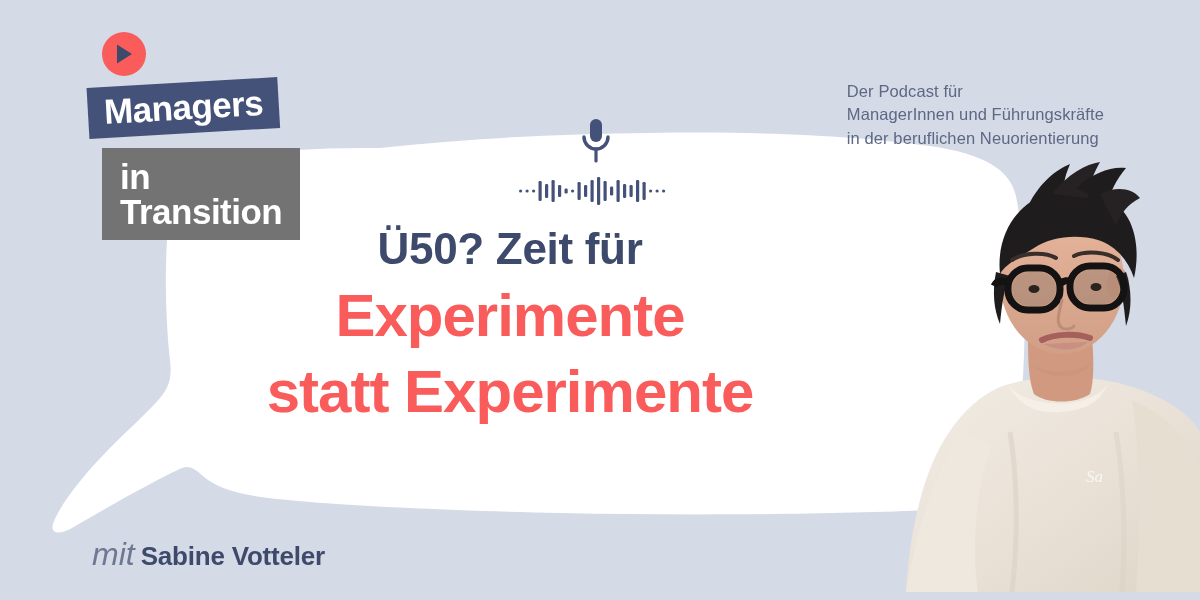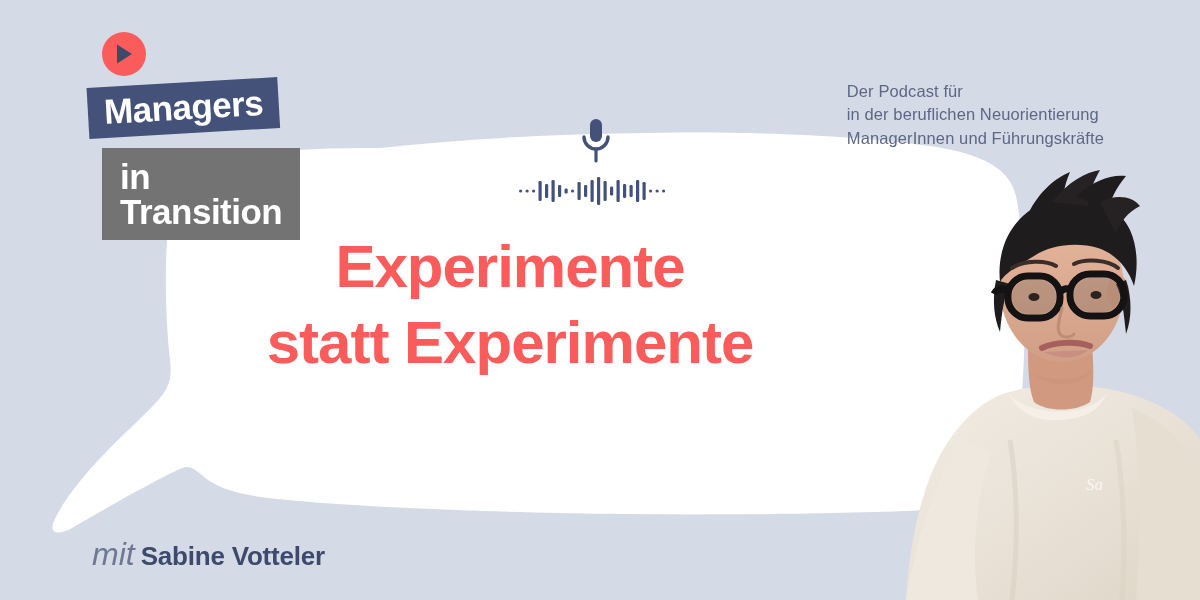--- a/index.html
+++ b/index.html
@@ -118,21 +118,21 @@
     font-weight:400;
     color:#6e7893;
     margin-right:6px;
     font-size:32px;
     text-align:center;
   }
   .credit .who { font-weight:bold; letter-spacing:-0.2px;text-align:right; }
 
   
   .portrait {
-    position:absolute; right:0; bottom:0;
+    position:absolute; right:0; bottom:8px;
     width:300px; height:460px;
     overflow:hidden;
   }
   .portrait svg { position:absolute; right:0; bottom:0; display:block; }
 </style>
 </head>
 <body>
 
 <div id="stage">
 
@@ -170,22 +170,22 @@
     <div class="logo-line1">
       <span>Managers</span>
     </div>
     <div class="logo-line2">
       <span>in Transition</span>
     </div>
   </div>
 
   <div class="tagline">
     <div>Der Podcast für</div>
+    <div>ManagerInnen und Führungskräfte</div>
     <div>in der beruflichen Neuorientierung</div>
-    <div>ManagerInnen und Führungskräfte</div>
   </div>
 
   <div class="mic-wrap">
     <div class="mic-inner">
       <svg width="34" height="46" viewBox="0 0 34 46">
         <rect x="11" y="1" width="12" height="23" rx="6" fill="#44527a"></rect>
         <path d="M5 19 a12 12 0 0 0 24 0" fill="none" stroke="#44527a" stroke-width="3.4" stroke-linecap="round"></path>
         <line x1="17" y1="31" x2="17" y2="43" stroke="#44527a" stroke-width="3.2" stroke-linecap="round"></line>
       </svg>
       <svg class="wave" width="152" height="30" viewBox="0 0 152 30">
@@ -212,20 +212,21 @@
             <rect x="123.50" y="6.00" width="3.2" height="18" rx="1.2"></rect>
             <rect x="130.00" y="13.50" width="3.2" height="3" rx="1.6"></rect>
             <rect x="136.50" y="13.50" width="3.2" height="3" rx="1.6"></rect>
             <rect x="143.00" y="13.50" width="3.2" height="3" rx="1.6"></rect>
           </g>
       </svg>
     </div>
   </div>
 
   <div class="headline">
+    <div class="h-line1">Ü50? Zeit für</div>
     <div class="h-line2">Experimente</div>
     <div class="h-line3">statt Experimente</div>
   </div>
 
   <div class="credit">
     <span class="mit">mit</span><span class="who">Sabine Votteler</span>
   </div>
 
   <div class="portrait">
     <svg width="300" height="460" viewBox="0 0 300 460">

